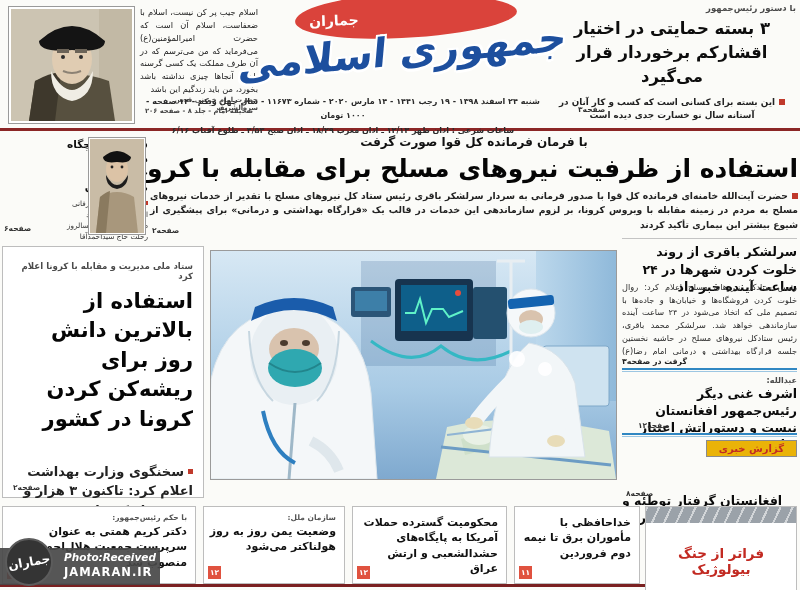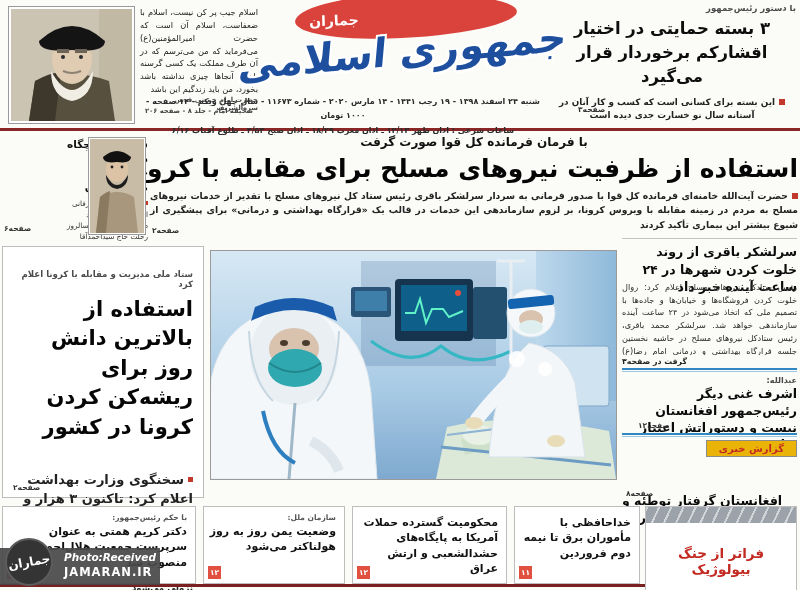--- a/index.html
+++ b/index.html
@@ -90,21 +90,21 @@
         <path d="M13 18 Q27 6 41 18 Q41 25 27 23 Q13 25 13 18 Z" fill="#111"></path>
         <circle cx="22" cy="28" r="1.4" fill="#222"></circle>
         <circle cx="32" cy="28" r="1.4" fill="#222"></circle>
       </svg>
     </div>
     <div style="width:84px; font-size:10.5px; font-weight:bold; text-align:right; line-height:1.35; margin-top:3px; color:#0d0d0d;">فرزندم! هیچگاه در خدمت به خلق خود را طلبکار مدان</div>
     <div style="width:84px; font-size:7.3px; text-align:right; line-height:1.5; margin-top:5px; color:#333;"><span class="sq" style="width:4px;height:4px;"></span><span>مروری بر نامه عرفانی امام خمینی به فرزند دلبندش به مناسبت سالروز رحلت حاج سیداحمدآقا</span></div>
     <div class="pageref abs" style="left:2px; top:90px;">صفحه۶</div>
   </div>
 
-  <div class="abs boxed" style="left:2px; top:246px; width:202px; height:252px; padding:8px 10px;">
+  <div class="abs boxed" style="left:2px; top:246px; width:202px; height:252px; padding:0 10px;">
     <div class="kicker" style="font-size:8.6px; text-align:right; margin-top:14px;">ستاد ملی مدیریت و مقابله با کرونا اعلام کرد</div>
     <div style="font-size:21px; font-weight:bold; text-align:right; line-height:1.4; margin-top:6px; color:#060606;">استفاده از بالاترین دانش روز برای ریشه‌کن کردن کرونا در کشور</div>
     <div style="font-size:13px; font-weight:bold; text-align:right; line-height:1.5; margin-top:28px; color:#222;"><span class="sq" style="width:5px;height:5px;"></span><span>سخنگوی وزارت بهداشت اعلام کرد: تاکنون ۳ هزار و ۵۲۹ بیمار کرونایی بهبود و از بیمارستان ترخیص شدند</span></div>
     <div style="font-size:8.6px; font-weight:bold; text-align:right; line-height:1.5; margin-top:8px; color:#222;"><span class="sq" style="width:5px;height:5px;"></span><span>معاون کل وزیر بهداشت: مردم رعایت کنند، سیر کرونا تا هفته اول فروردین نزولی می‌شود</span></div>
     <div class="pageref abs" style="left:10px; bottom:5px;">صفحه۲</div>
   </div>
 
   <div class="abs frame" style="left:210px; top:250px; width:407px; height:230px; padding:0;">
     <svg width="405" height="228" viewBox="0 0 405 228">
       <defs>

